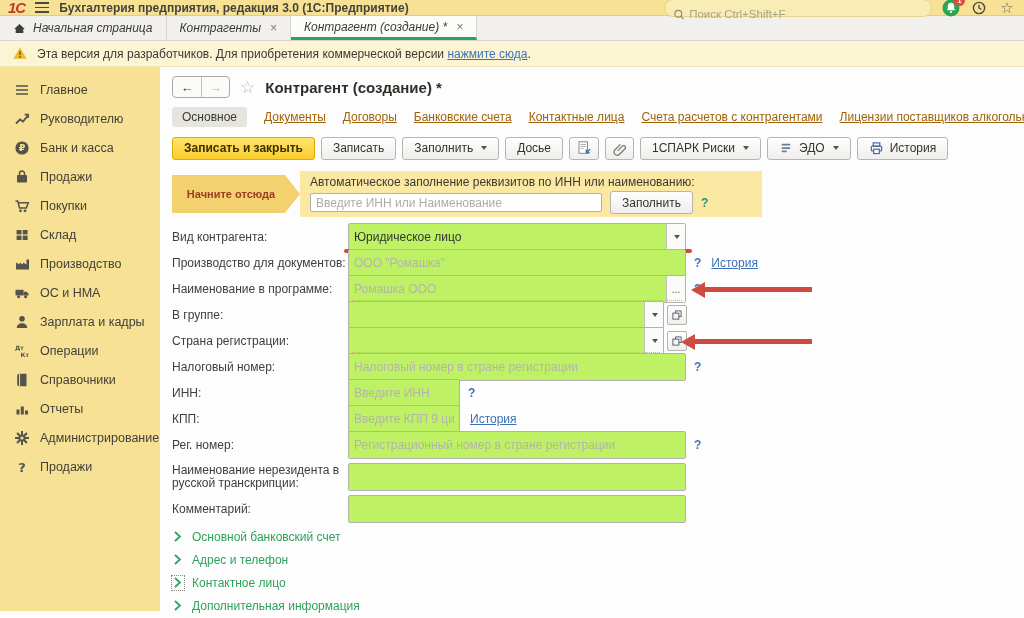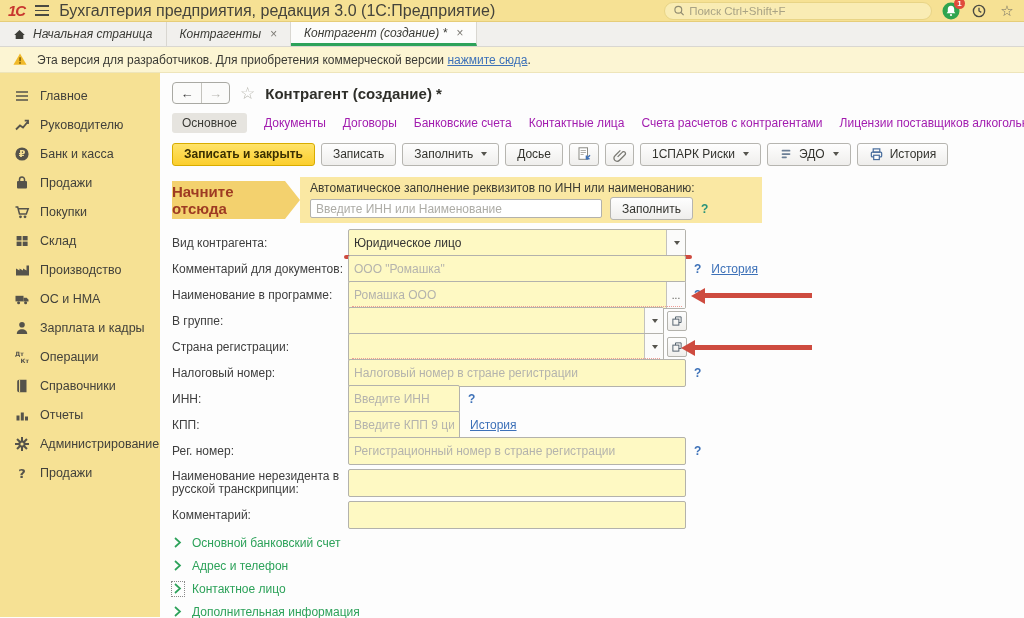--- a/index.html
+++ b/index.html
@@ -1,26 +1,26 @@
 <!DOCTYPE html>
 <html><head>
 <meta charset="utf-8">
 <style>
   * { margin:0; padding:0; box-sizing:border-box; }
   html,body { width:1024px; height:618px; overflow:hidden;
     font-family:"Liberation Sans","DejaVu Sans",sans-serif; font-size:12px; color:#3e3e3e; background:#fdfdfd; }
 
   
-  .topbar { height:22px; background:#f6e194; display:flex; align-items:center; padding:0 8px; gap:10px; border-bottom:1px solid #e6cd79; }
+  .topbar { height:16px; background:#f6e194; display:flex; align-items:center; padding:0 8px; gap:10px; border-bottom:1px solid #e6cd79; }
   .logo { color:#c8372f; font-weight:bold; font-style:italic; font-size:15px; letter-spacing:-1px; line-height:1; }
   .burger { display:flex; flex-direction:column; gap:2.5px; cursor:pointer; }
   .burger i { display:block; width:14px; height:1.8px; background:#4a4a42; }
-  .app-title { font-size:16px; color:#44433b; white-space:nowrap; }
+  .app-title { font-size:12px; color:#44433b; white-space:nowrap;font-weight:bold; }
   .tb-spacer { flex:1; }
-  .searchbox { display:flex; align-items:center; gap:4px; background:#f9ecb4; border:1px solid #e8d486; border-radius:9px; height:17px; width:268px; padding:8px 8px; }
+  .searchbox { display:flex; align-items:flex-start; gap:4px; background:#f9ecb4; border:1px solid #e8d486; border-radius:9px; height:17px; width:268px; padding:8px 8px; }
   .searchbox input { border:none; outline:none; background:transparent; font-size:11.5px; width:100%; color:#55524a; }
   .searchbox input::placeholder { color:#a9a385; }
   .tb-ico { width:18px; height:18px; display:flex; align-items:center; justify-content:center; cursor:pointer; position:relative; }
   .badge { position:absolute; top:-4px; right:-5px; background:#e04b3c; color:#fff; font-size:8px; font-weight:bold; border-radius:50%; width:11px; height:11px; line-height:11px; text-align:center; }
   .star-glyph { font-size:15px; color:#6f6d64; }
 
   
   .tabbar { height:25px; background:#f1f0ed; display:flex; align-items:stretch; border-bottom:1px solid #d9d7d1;font-style:italic; }
   .wtab { display:flex; align-items:center; gap:7px; padding:0 13px; border-right:1px solid #d9d7d1; font-size:12px; color:#3a3a35; cursor:pointer; position:relative; }
   .wtab.active { background:#fcfcfb; border-bottom:3px solid #2da25a; }
@@ -41,46 +41,46 @@
   .doc-header { display:flex; align-items:center; gap:10px; height:28px; margin-bottom:4px; }
   .navgrp { display:flex; border:1px solid #a9a9a3; border-radius:4px; overflow:hidden; background:#fbfbfa; }
   .navb { width:28px; height:20px; border:none; background:transparent; font-size:13px; color:#3f3f3f; cursor:pointer; line-height:1; }
   .navb + .navb { border-left:1px solid #c4c3bd; color:#b9b8b2; }
   .fav-star { font-size:17px; color:#b9b8b0; cursor:pointer; }
   .doc-title { font-size:15px; font-weight:bold; color:#2f2f2a; }
 
   
   .navlinks { display:flex; align-items:center; gap:17px; height:24px; margin-bottom:4px; white-space:nowrap; }
   .chip { background:#e6e4df; border-radius:3px; padding:3px 10px; color:#3a3a35; font-size:12px; cursor:default;text-align:right; }
-  .nlink { color:#a21caf; font-size:12px; cursor:pointer; }
+  .nlink { color:#a16207; text-decoration:underline; font-size:12px; cursor:pointer; }
 
   
   .toolbar { display:flex; align-items:center; gap:6px; height:30px; margin-bottom:8px; }
   .btn { height:23px; padding:0 11px; background:linear-gradient(#fefefe,#efeeec); border:1px solid #b6b5b0; border-radius:3px; font-size:12px; color:#33332e; cursor:pointer; display:inline-flex; align-items:center; gap:6px; font-family:inherit; }
   .btn.primary { background:linear-gradient(#ffe36a,#fbce2d); border-color:#d8ac00; font-weight:bold; color:#3a2f00; }
   .btn.icon-only { padding:0 6px; }
   .caret { width:0; height:0; border-left:3.5px solid transparent; border-right:3.5px solid transparent; border-top:4px solid #55544e; margin-left:2px; }
 
   
   .hint-row { display:flex; align-items:center; height:46px; margin-bottom:10px; }
-  .start-arrow { width:128px; height:38px; background:#f3d16e; display:flex; align-items:center; justify-content:center; color:#9e3b23; font-weight:bold; font-size:15px;
+  .start-arrow { width:128px; height:38px; background:#f3d16e; display:flex; align-items:center; justify-content:center; color:#9e3b23; font-weight:bold; font-size:11px;
     clip-path:polygon(0 0, calc(100% - 15px) 0, 100% 50%, calc(100% - 15px) 100%, 0 100%); padding-right:10px; flex:none; }
   .hint-panel { background:#fae8a3; width:462px; height:46px; padding:4px 10px; }
   .hint-label { font-size:12px; color:#3a3a32; margin-bottom:2px; }
   .hint-controls { display:flex; align-items:center; gap:8px; }
   .hint-input { width:292px; }
   .tbox { height:19px; border:1px solid #b3b2ac; border-radius:2px; background:#fff; font-size:12px; color:#333; padding:0 5px; font-family:inherit; outline:none; }
   .tbox::placeholder { color:#adaca6; }
   .help-green { color:#27927a; font-weight:bold; cursor:pointer; }
 
   
   .frow { display:flex; align-items:center; height:20px; margin-bottom:6px; position:relative; }
   .frow.tall { height:32px; }
   .flabel { width:176px; flex:none; font-size:12px; color:#3e3e3e; line-height:13px; }
-  .fgroup { display:flex; align-items:stretch; border:1px solid #b3b2ac; border-radius:2px; background:#fef9c3; height:28px; position:relative; }
+  .fgroup { display:flex; align-items:stretch; border:1px solid #b3b2ac; border-radius:2px; background:#bef264; height:28px; position:relative; }
   .fgroup input { border:none; outline:none; flex:1; font-size:12px; padding:0 5px; background:transparent; color:#333; font-family:inherit; min-width:0; }
   .fgroup input::placeholder { color:#b4b3ad; }
   .w-full { width:338px; } .w-mid { width:316px; } .w-small { width:112px; }
   .seg { width:19px; border-left:1px solid #c3c2bc; display:flex; align-items:center; justify-content:center; cursor:pointer; color:#55544e; font-size:10px; background:#fbfbfa; }
   .redline { position:absolute; left:3px; right:3px; bottom:1px; border-bottom:1px dotted #ef9d96; pointer-events:none; }
   .openbtn { width:20px; height:20px; border:1px solid #b3b2ac; border-radius:2px; background:linear-gradient(#fefefe,#f0efec); margin-left:3px; display:flex; align-items:center; justify-content:center; cursor:pointer; }
   .help { color:#3d71b8; font-weight:bold; margin-left:8px; cursor:pointer; }
   .hlink { color:#3d71b8; text-decoration:underline; margin-left:10px; cursor:pointer; }
 
   
@@ -364,21 +364,21 @@
       <div class="fgroup w-full">
         <input value="Юридическое лицо" style="">
         <span class="seg">
             <i class="caret"></i>
           </span>
       </div>
       <span class="red-underline"></span>
     </div>
 
     <div class="frow">
-      <label class="flabel">Комментарий для документов:</label>
+      <label class="flabel">Производство для документов:</label>
       <div class="fgroup w-full">
         <input placeholder="ООО &quot;Ромашка&quot;" style="">
       </div>
       <span class="help">?</span>
       <a class="hlink">История</a>
     </div>
 
     <div class="frow">
       <label class="flabel">Наименование в программе:</label>
       <div class="fgroup w-full">

